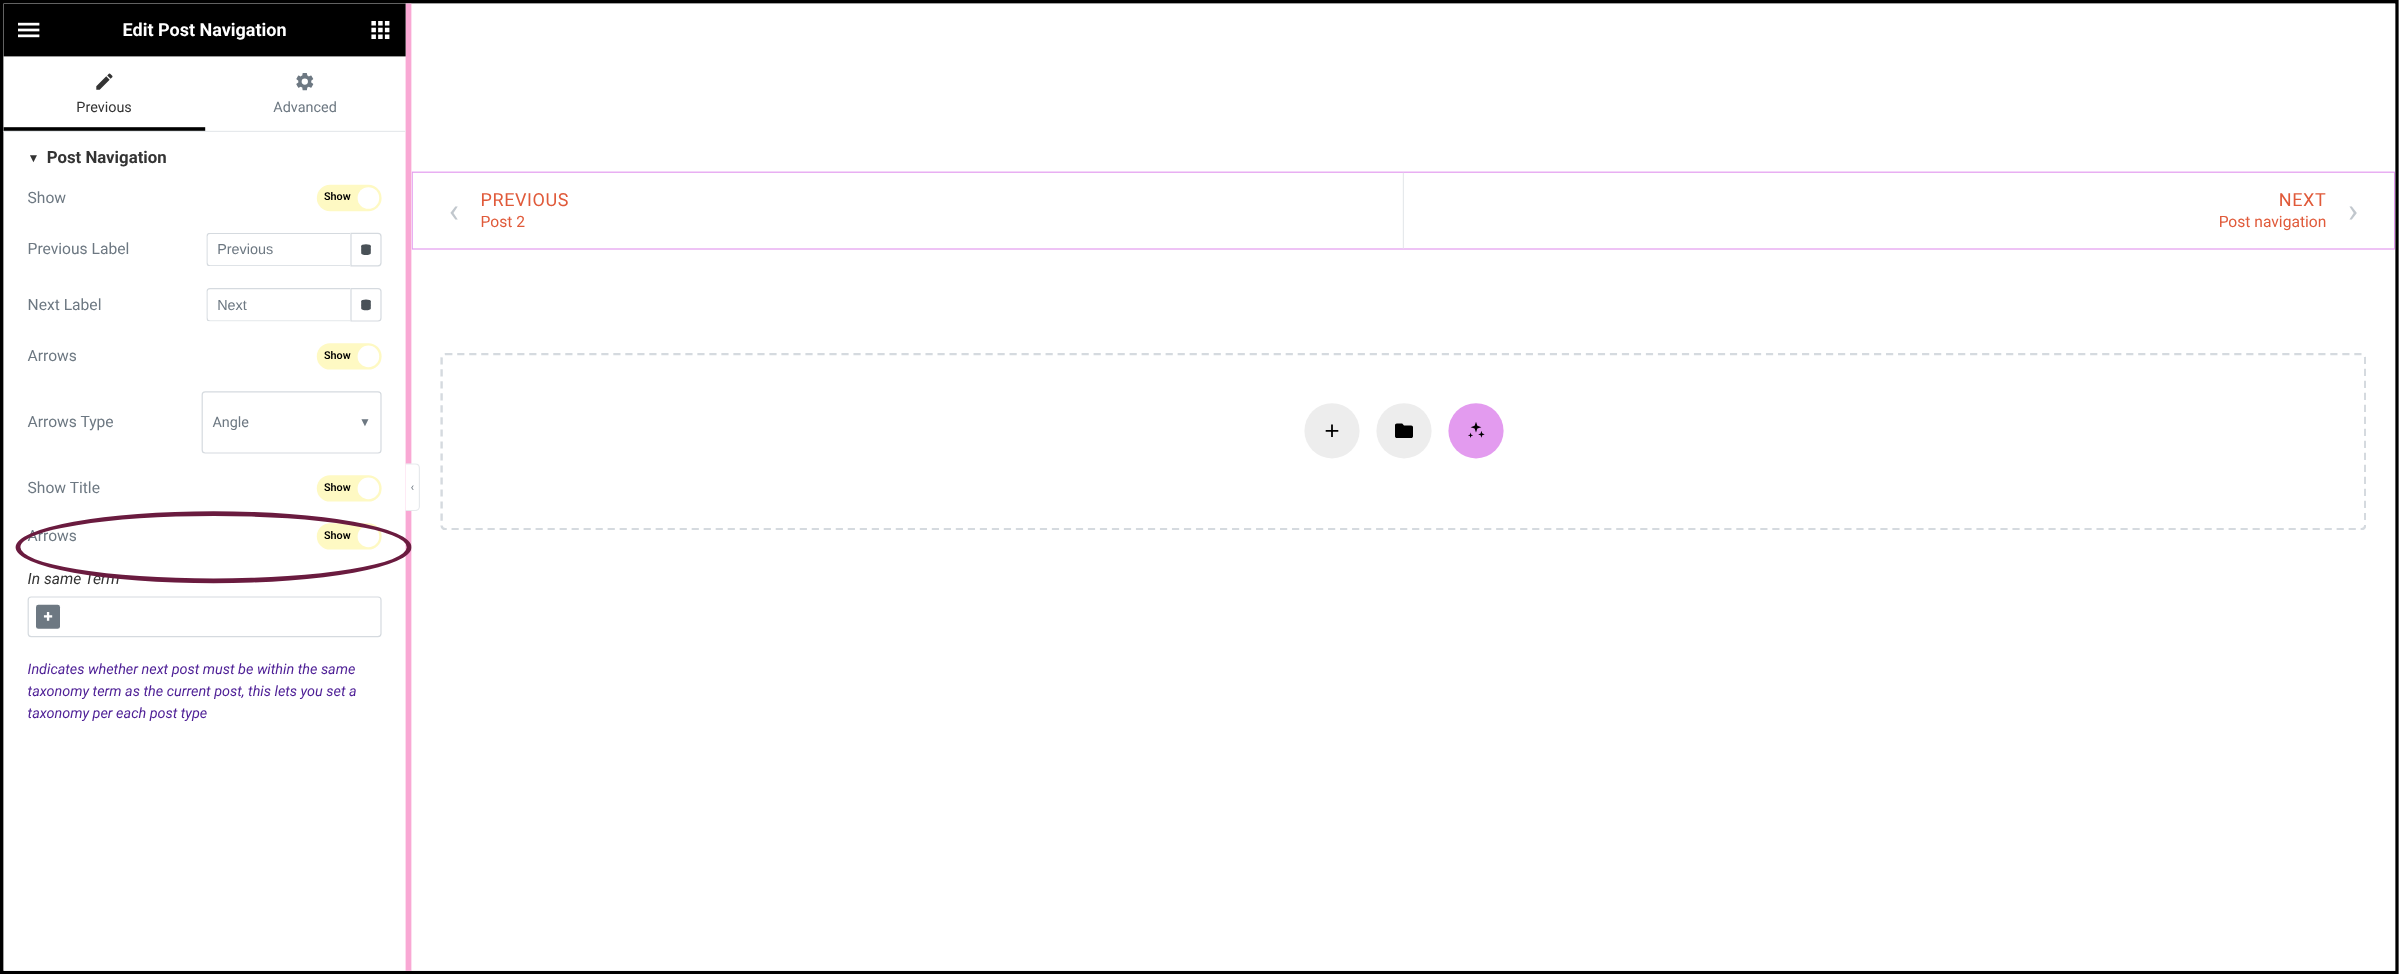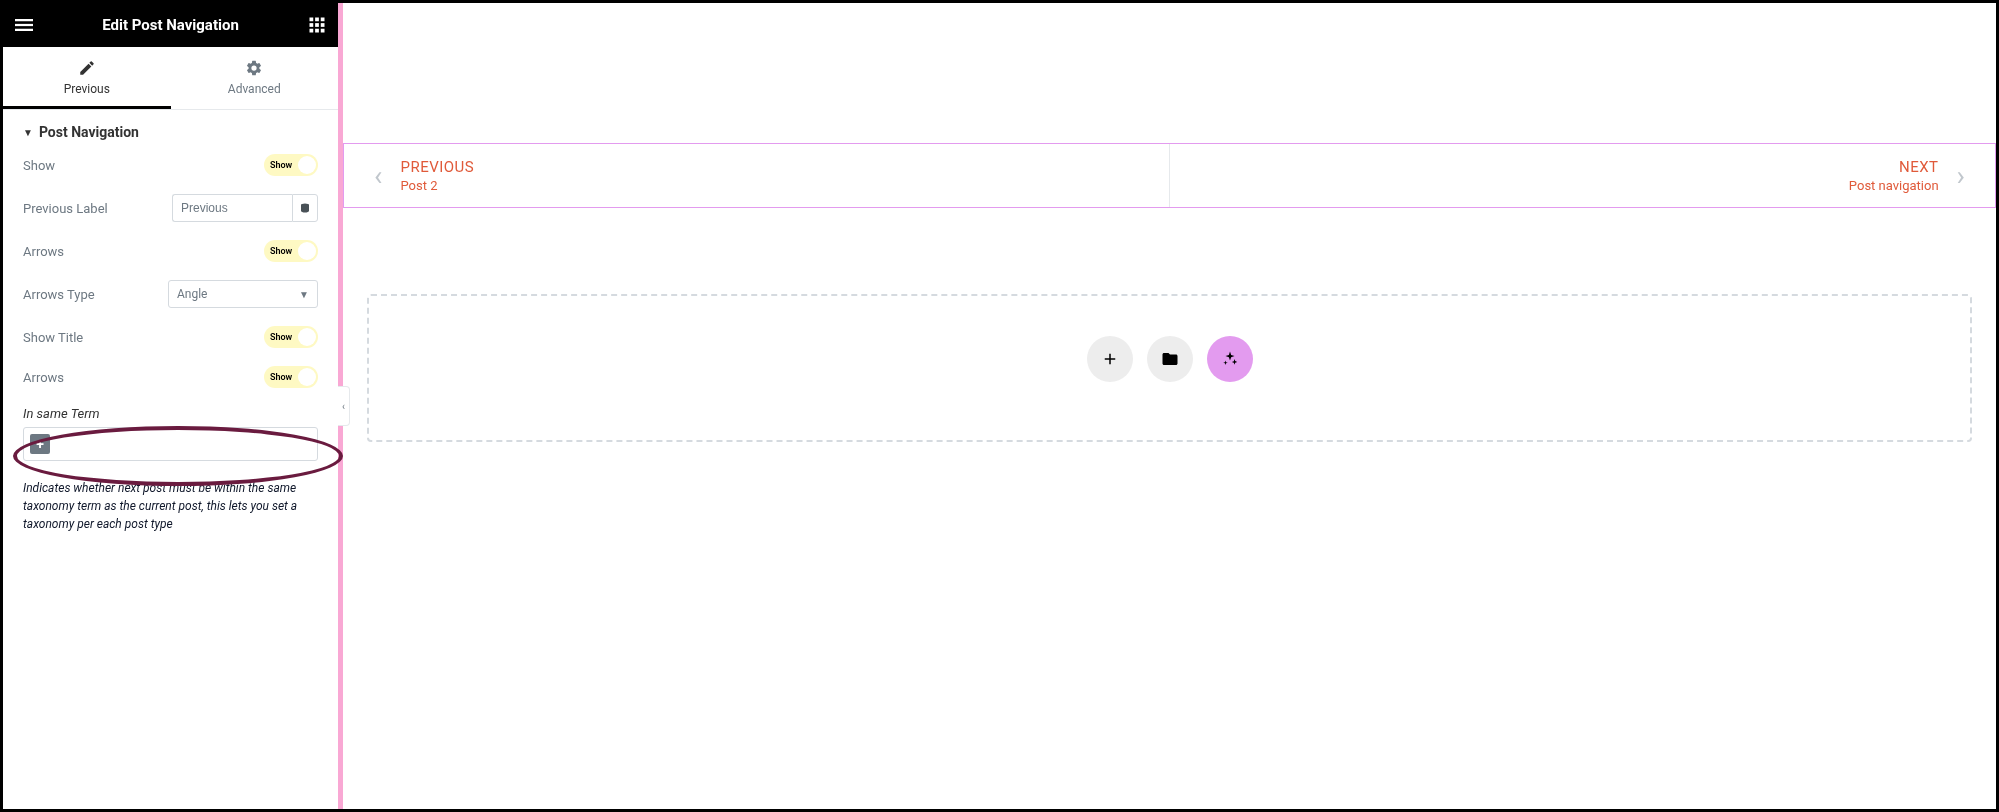--- a/index.html
+++ b/index.html
@@ -29,27 +29,27 @@
 
 .toggle { width: 54px; height: 22px; border-radius: 11px; background: #fef9c3; position: relative; cursor: pointer; display: flex; align-items: center; }
 .toggle .knob { position: absolute; right: 2px; width: 18px; height: 18px; border-radius: 50%; background: #fff; }
 .toggle .state { font-size: 9px; color: #000; margin-left: 6px; font-weight:600; }
 
 .input-wrap { display: flex; align-items: stretch; }
 .input-wrap input { width: 120px; border: 1px solid #d5dadf; padding: 6px 8px; font-size: 12px; border-right: none; border-radius: 3px 0 0 3px; color: #6d7882; }
 .input-wrap .dyn { width: 26px; border: 1px solid #d5dadf; display: flex; align-items: center; justify-content: center; cursor: pointer; border-radius: 0 3px 3px 0; }
 .input-wrap .dyn svg { width: 12px; height: 12px; fill: #495157; }
 
-.select-wrap { width: 150px; border: 1px solid #d5dadf; padding: 6px 8px; border-radius: 3px; display: flex; align-items: center; justify-content: space-between; cursor: pointer; color: #6d7882; font-size: 12px; }
+.select-wrap { width: 150px; border: 1px solid #d5dadf; padding: 18px 8px; border-radius: 3px; display: flex; align-items: center; justify-content: space-between; cursor: pointer; color: #6d7882; font-size: 12px; }
 .select-wrap .chev { font-size: 10px; color: #6d7882; }
 
 .term-box { border: 1px solid #d5dadf; border-radius: 3px; padding: 6px; display: flex; align-items: center; min-height: 34px; }
 .term-box .plus { width: 20px; height: 20px; background: #6d7882; color: #fff; display: flex; align-items: center; justify-content: center; font-weight: 700; font-size: 14px; cursor: pointer; border-radius: 2px; }
 
-.help-text { font-style: italic; color: #0f172a; font-size: 12px; line-height: 1.5; }
+.help-text { font-style: italic; color: #4c1d95; font-size: 12px; line-height: 1.5; }
 
 .annot-ellipse { position: absolute; border: 4px solid #6a1b3f; border-radius: 50%; pointer-events: none; width: 330px; height: 60px; left: 10px; top: 272px; }
 
 .collapse-handle { position: absolute; top: 50%; right: -12px; transform: translateY(-50%); width: 12px; height: 40px; background: #fff; border: 1px solid #e6e9ec; border-left: none; border-radius: 0 4px 4px 0; display: flex; align-items: center; justify-content: center; cursor: pointer; font-size: 10px; color: #6d7882; z-index: 5; }
 
 
 .canvas { flex: 1; background: #fff; padding: 0; position: relative; overflow: hidden; }
 .canvas-inner { padding: 0; }
 
 .pn-widget { margin-top: 140px; border: 1px solid #e39bef; display: flex; }
@@ -138,20 +138,33 @@
           <div class="dyn">
             <svg viewBox="0 0 24 24">
                 <ellipse cx="12" cy="6" rx="8" ry="3"></ellipse>
                 <path d="M4 6v6c0 1.66 3.58 3 8 3s8-1.34 8-3V6"></path>
                 <path d="M4 12v6c0 1.66 3.58 3 8 3s8-1.34 8-3v-6"></path>
               </svg>
           </div>
         </div>
       </div>
 
+      <div class="row">
+        <span class="lbl">Next Label</span>
+        <div class="input-wrap">
+          <input type="text" value="Next" style="">
+          <div class="dyn">
+            <svg viewBox="0 0 24 24">
+                <ellipse cx="12" cy="6" rx="8" ry="3"></ellipse>
+                <path d="M4 6v6c0 1.66 3.58 3 8 3s8-1.34 8-3V6"></path>
+                <path d="M4 12v6c0 1.66 3.58 3 8 3s8-1.34 8-3v-6"></path>
+              </svg>
+          </div>
+        </div>
+      </div>
 
       <div class="row">
         <span class="lbl">Arrows</span>
         <div class="toggle">
           <span class="state">Show</span>
           <span class="knob"></span>
         </div>
       </div>
 
       <div class="row">

